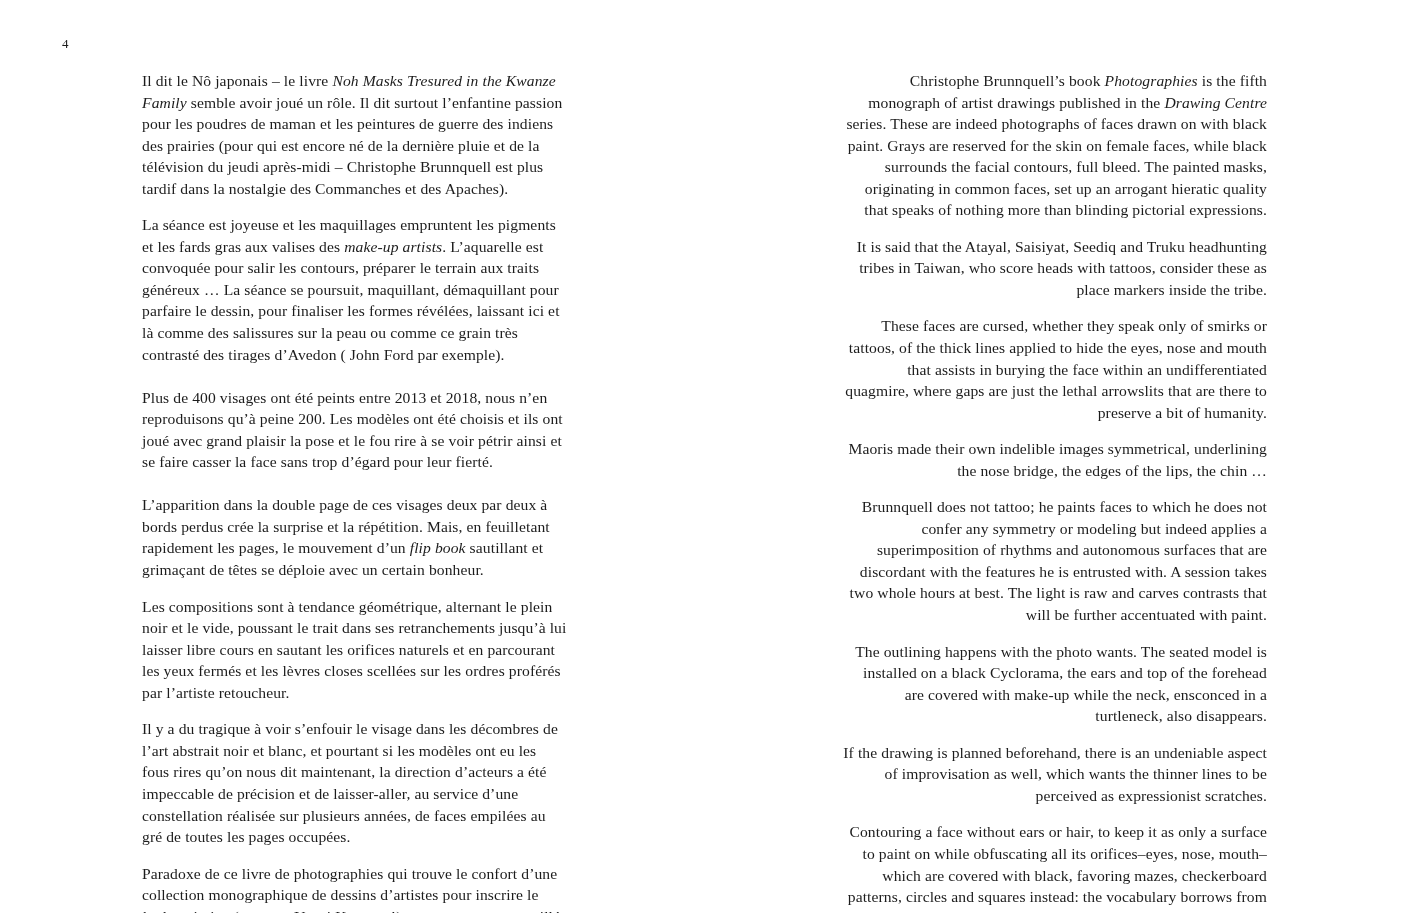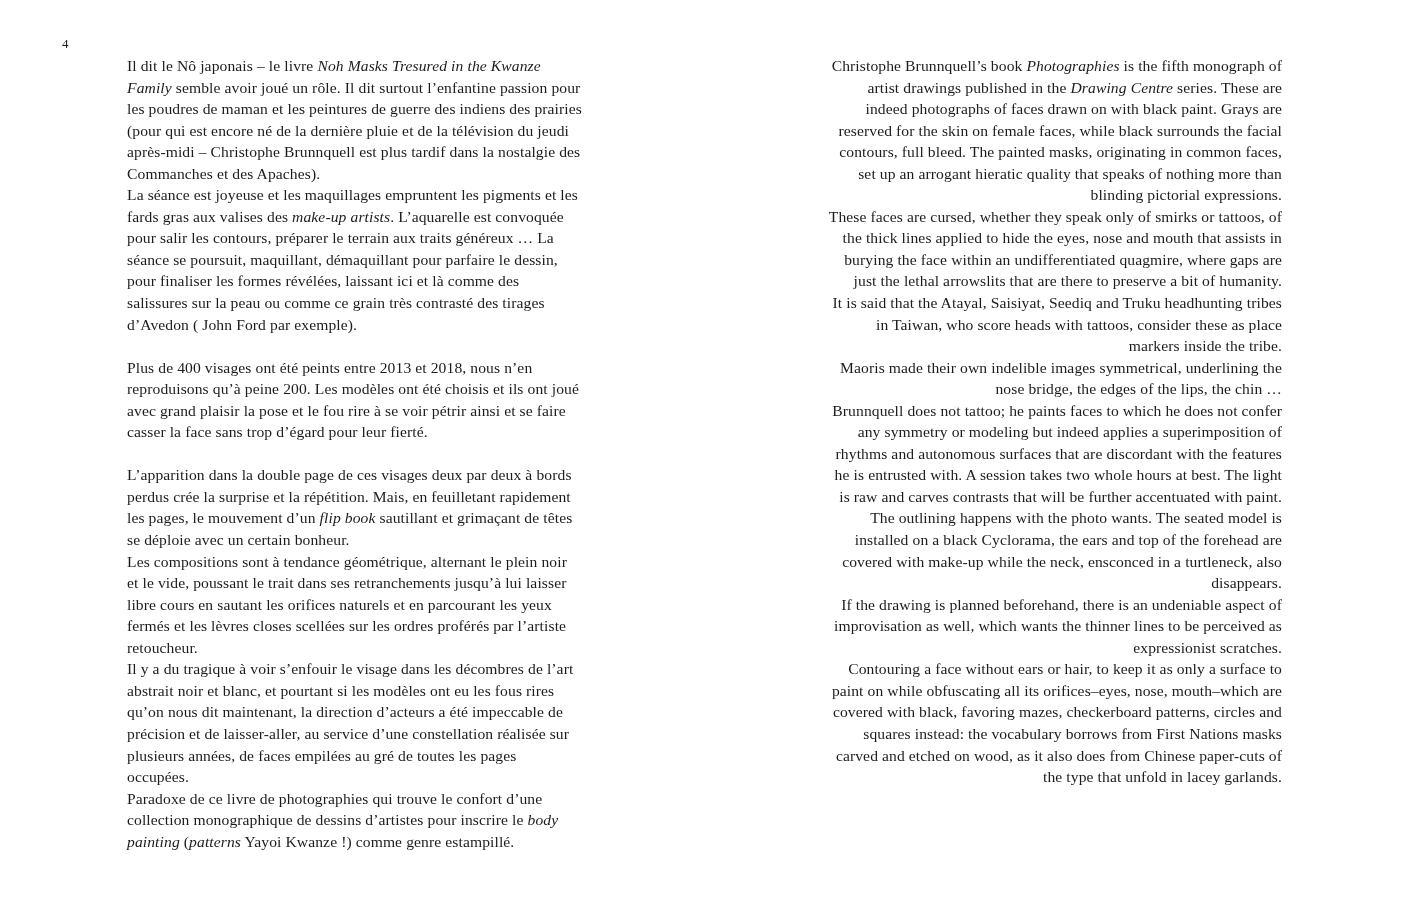--- a/index.html
+++ b/index.html
@@ -23,21 +23,21 @@
     position: absolute;
     top: 55px;
     width: 455px;
     font-size: 15.6px;
     line-height: 21.55px;
     letter-spacing: 0.1px;
     color: #1c1c1c;
   }
   .col-left  { left: 127px; }
   .col-right { left: 827px; text-align: right; }
-  .para { margin: 0; }
+  .para { margin: 15px; }
   .para.gap { margin-top: 21.55px; }
   .italic { font-style: italic; }
 </style>
 </head>
 <body>
 
 <div class="page">
   <div class="page-number">4</div>
 
   <div class="column col-left">
@@ -45,21 +45,21 @@
       <p class="para"><span>La séance est joyeuse et les maquillages empruntent les pigments et les fards gras aux valises des </span><span class="italic">make-up artists</span><span>. L’aquarelle est convoquée pour salir les contours, préparer le terrain aux traits généreux …  La séance se poursuit, maquillant, démaquillant pour parfaire le dessin, pour finaliser les formes révélées, laissant ici et là comme des salissures sur la peau ou comme ce grain très contrasté des tirages d’Avedon ( John Ford par exemple).</span></p>
       <p class="para gap"><span>Plus de 400 visages ont été peints entre 2013 et 2018, nous n’en reproduisons qu’à peine 200. Les modèles ont été choisis et ils ont joué avec grand plaisir la pose et le fou rire à se voir pétrir ainsi et se faire casser la face sans trop d’égard pour leur fierté.</span></p>
       <p class="para gap"><span>L’apparition dans la double page de ces visages deux par deux à bords perdus crée la surprise et la répétition. Mais, en feuilletant rapidement les pages, le mouvement d’un </span><span class="italic">flip book</span><span> sautillant et grimaçant de têtes se déploie avec un certain bonheur.</span></p>
       <p class="para"><span>Les compositions sont à tendance géométrique, alternant le plein noir et le vide, poussant le trait dans ses retranchements jusqu’à lui laisser libre cours en sautant les orifices naturels et en parcourant les yeux fermés et les lèvres closes scellées sur les ordres proférés par l’artiste retoucheur.</span></p>
       <p class="para"><span>Il y a du tragique à voir s’enfouir le visage dans les décombres de l’art abstrait noir et blanc, et pourtant si les modèles ont eu les fous rires qu’on nous dit maintenant, la direction d’acteurs a été impeccable de précision et de laisser-aller, au service d’une constellation réalisée sur plusieurs années, de faces empilées au gré de toutes les pages occupées.</span></p>
       <p class="para"><span>Paradoxe de ce livre de photographies qui trouve le confort d’une collection monographique de dessins d’artistes pour inscrire le </span><span class="italic">body painting</span><span> (</span><span class="italic">patterns</span><span> Yayoi Kwanze !) comme genre estampillé.</span></p>
     </div>
 
   <div class="column col-right">
       <p class="para"><span>Christophe Brunnquell’s book </span><span class="italic">Photographies</span><span> is the fifth monograph of artist drawings published in the </span><span class="italic">Drawing Centre</span><span> series. These are indeed photographs of faces drawn on with black paint. Grays are reserved for the skin on female faces, while black surrounds the facial contours, full bleed. The painted masks, originating in common faces, set up an arrogant hieratic quality that speaks of nothing more than blinding pictorial expressions.</span></p>
+      <p class="para"><span>It is said that the Atayal, Saisiyat, Seediq and Truku headhunting tribes in Taiwan, who score heads with tattoos, consider these as place markers inside the tribe.</span></p>
       <p class="para"><span>These faces are cursed, whether they speak only of smirks or tattoos, of the thick lines applied to hide the eyes, nose and mouth that assists in burying the face within an undifferentiated quagmire, where gaps are just the lethal arrowslits that are there to preserve a bit of humanity.</span></p>
-      <p class="para"><span>It is said that the Atayal, Saisiyat, Seediq and Truku headhunting tribes in Taiwan, who score heads with tattoos, consider these as place markers inside the tribe.</span></p>
       <p class="para"><span>Maoris made their own indelible images symmetrical, underlining the nose bridge, the edges of the lips, the chin …</span></p>
       <p class="para"><span>Brunnquell does not tattoo; he paints faces to which he does not confer any symmetry or modeling but indeed applies a superimposition of rhythms and autonomous surfaces that are discordant with the features he is entrusted with. A session takes two whole hours at best. The light is raw and carves contrasts that will be further accentuated with paint.</span></p>
       <p class="para"><span>The outlining happens with the photo wants. The seated model is installed on a black Cyclorama, the ears and top of the forehead are covered with make-up while the neck, ensconced in a turtleneck, also disappears.</span></p>
       <p class="para"><span>If the drawing is planned beforehand, there is an undeniable aspect of improvisation as well, which wants the thinner lines to be perceived as expressionist scratches.</span></p>
       <p class="para"><span>Contouring a face without ears or hair, to keep it as only a surface to paint on while obfuscating all its orifices–eyes, nose, mouth–which are covered with black, favoring mazes, checkerboard patterns, circles and squares instead: the vocabulary borrows from First Nations masks carved and etched on wood, as it also does from Chinese paper-cuts of the type that unfold in lacey garlands.</span></p>
     </div>
 </div>
 
 </body></html>

